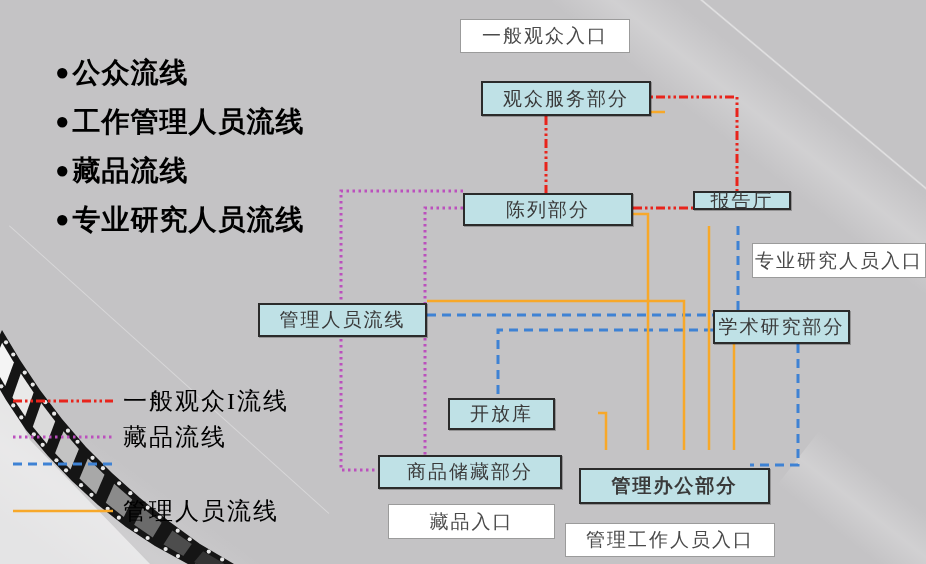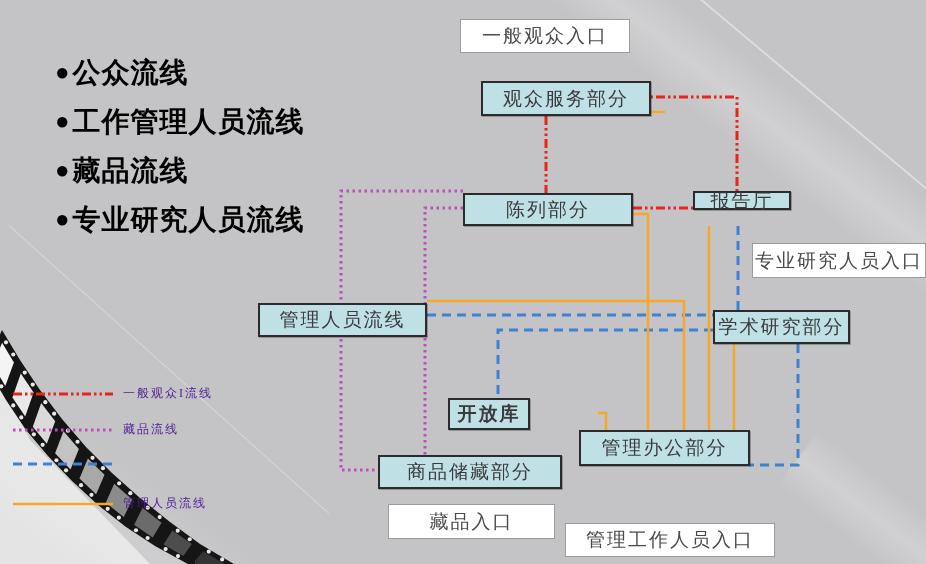--- a/index.html
+++ b/index.html
@@ -21,22 +21,22 @@
   .node.entrance{background:#ffffff;border:1px solid #9b9b9b;color:#4a4a4a;}
 
   #flow-list{position:absolute;left:55px;top:48px;z-index:3;color:#000;
              font-size:28px;line-height:48px;letter-spacing:1px;font-weight:700;}
   #flow-list .row{white-space:nowrap;}
   #flow-list .bullet{font-size:24px;vertical-align:2px;margin-right:2px;}
 
   #legend{position:absolute;left:0;top:0;z-index:4;}
   .legend-row{position:absolute;display:flex;align-items:center;white-space:nowrap;}
   .legend-row svg{display:block;}
-  .legend-label{font-family:"Liberation Serif","DejaVu Serif",serif;font-size:12px;
-                color:#4c1d95;letter-spacing:2px;margin-left:10px;}
+  .legend-label{font-family:"Liberation Serif","DejaVu Serif",serif;font-size:24px;
+                color:#000000;letter-spacing:2px;margin-left:10px;}
 </style>
 </head>
 <body>
 
 <div id="stage">
 
   <div class="streak streak-band" style="left:600px;top:-60px;width:620px;height:80px;transform:rotate(38deg);transform-origin:left top;"></div>
   <div class="streak streak-line" style="left:668px;top:-30px;width:430px;height:3px;transform:rotate(40deg);transform-origin:left top;"></div>
   <div class="streak streak-band" style="left:-140px;top:270px;width:680px;height:120px;transform:rotate(36deg);transform-origin:left top;opacity:.8;"></div>
   <div class="streak streak-line" style="left:10px;top:225px;width:430px;height:2px;transform:rotate(42deg);transform-origin:left top;opacity:.6;"></div>
@@ -118,23 +118,23 @@
     </div>
 
   <div id="nodes">
       <div class="node entrance" style="left: 460px; top: 19px; width: 170px; height: 34px;">一般观众入口</div>
       <div class="node dept" style="left: 481px; top: 81px; width: 170px; height: 35px;">观众服务部分</div>
       <div class="node dept" style="left: 463px; top: 193px; width: 170px; height: 33px;">陈列部分</div>
       <div class="node dept" style="left: 693px; top: 191px; width: 98px; height: 19px;">报告厅</div>
       <div class="node entrance" style="left: 752px; top: 243px; width: 174px; height: 35px;">专业研究人员入口</div>
       <div class="node dept" style="left: 258px; top: 303px; width: 169px; height: 34px;">管理人员流线</div>
       <div class="node dept" style="left: 713px; top: 310px; width: 137px; height: 34px;">学术研究部分</div>
-      <div class="node dept" style="left: 448px; top: 398px; width: 82px; height: 32px; font-weight: bold;">开放库</div>
+      <div class="node dept" style="left: 448px; top: 398px; width: 107px; height: 32px;">开放库</div>
       <div class="node dept" style="left: 378px; top: 455px; width: 184px; height: 34px;">商品储藏部分</div>
-      <div class="node dept" style="left: 579px; top: 430px; width: 171px; height: 36px;">管理办公部分</div>
+      <div class="node dept" style="left: 579px; top: 468px; width: 191px; height: 36px; font-weight: bold;">管理办公部分</div>
       <div class="node entrance" style="left: 388px; top: 504px; width: 167px; height: 35px;">藏品入口</div>
       <div class="node entrance" style="left: 565px; top: 523px; width: 210px; height: 34px;">管理工作人员入口</div>
     </div>
 
   <div id="legend">
       <div class="legend-row" style="left: 13px; top: 385px;">
         <svg width="100" height="8">
           <line x1="0" y1="4" x2="100" y2="4" stroke="#e8241c" stroke-width="3" stroke-dasharray="9 3 2.5 3 2.5 3"></line>
         </svg>
         <span class="legend-label">一般观众I流线</span>

